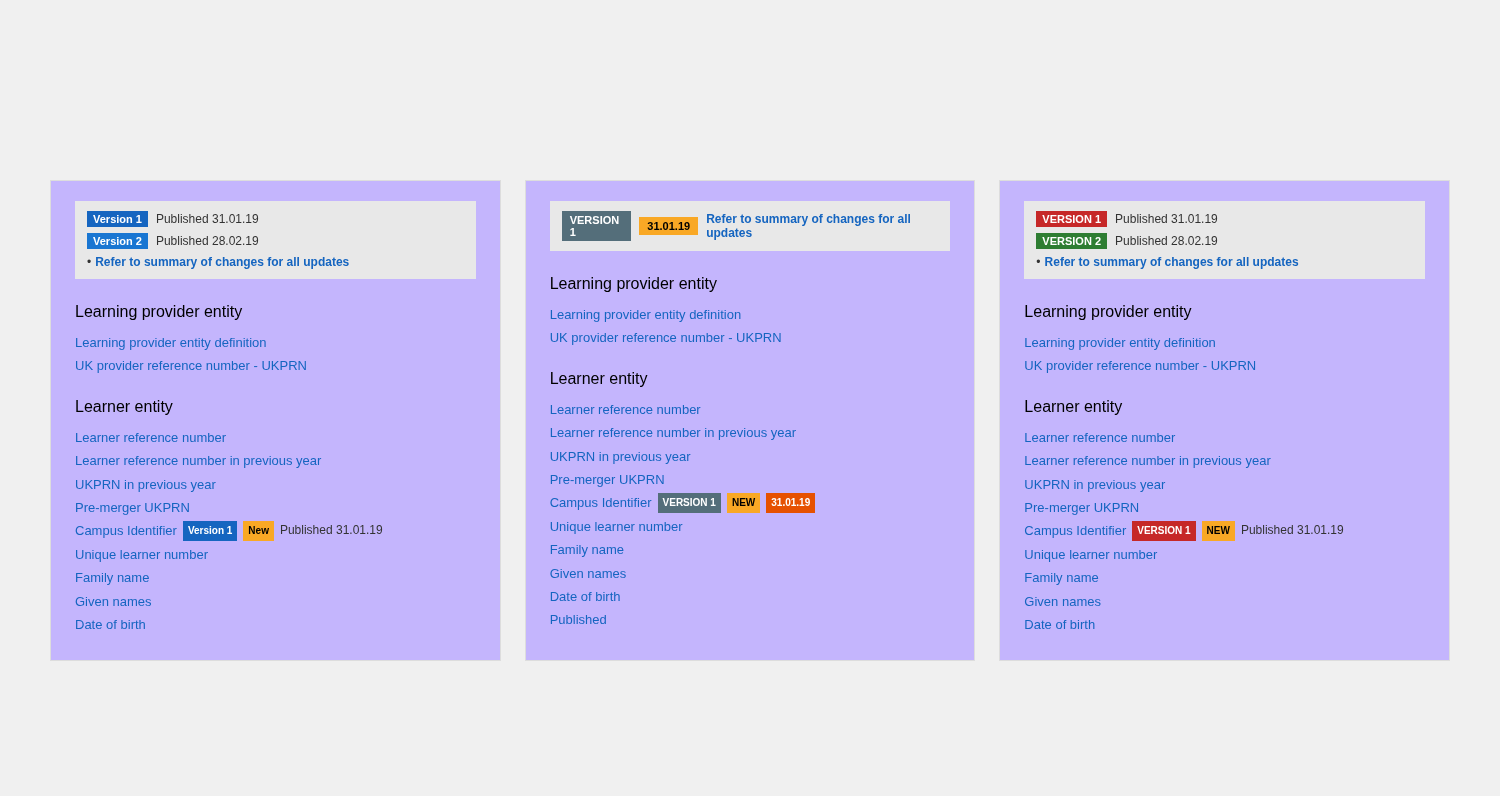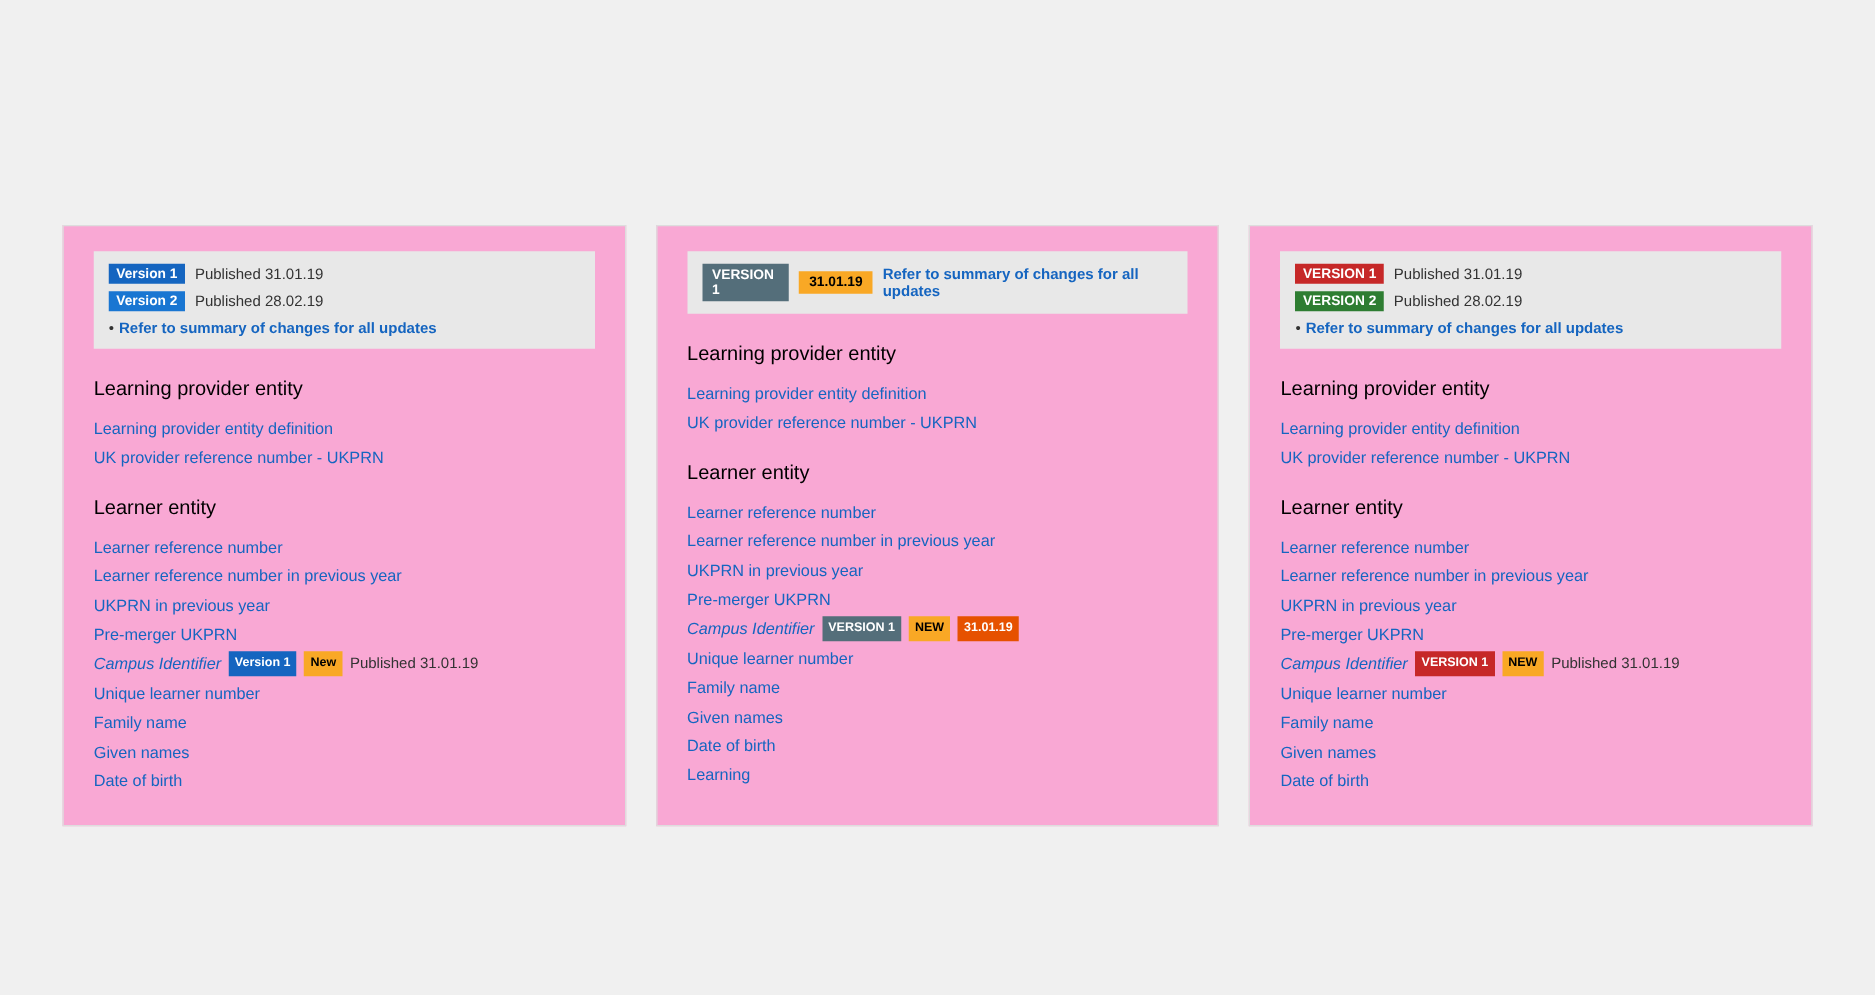--- a/index.html
+++ b/index.html
@@ -15,21 +15,21 @@
       padding: 40px 20px;
     }
     .page-wrapper {
       display: flex;
       gap: 24px;
       max-width: 1400px;
       width: 100%;
       padding: 140px 0 40px 0;
     }
     .panel {
-      background: #f9a8d4;
+      background: #c4b5fd;
       border: 1px solid #ddd;
       flex: 1;
       padding: 20px 24px 24px 24px;
       min-width: 0;
     }
     .version-bar {
       background: #e8e8e8;
       padding: 10px 12px;
       margin-bottom: 24px;
     }
@@ -87,21 +87,20 @@
       line-height: 1.8;
     }
     .nav-item-with-badges {
       display: flex;
       align-items: center;
       gap: 6px;
       line-height: 1.8;
     }
     .nav-item-with-badges .nav-link {
       display: inline;
-      font-style: italic;
     }
     .badge-inline {
       display: inline-block;
       padding: 1px 5px;
       font-size: 10px;
       font-weight: bold;
       color: #fff;
       vertical-align: middle;
     }
     .version-bar-inline {
@@ -190,21 +189,21 @@
     <div class="nav-item-with-badges">
       <a class="nav-link" href="#">Campus Identifier</a>
       <span class="badge-inline" style="background:#546e7a;">VERSION 1</span>
       <span class="badge-inline" style="background:#f9a825;color:#000;">NEW</span>
       <span class="badge-inline" style="background:#e65100;">31.01.19</span>
     </div>
     <a class="nav-link" href="#">Unique learner number</a>
     <a class="nav-link" href="#">Family name</a>
     <a class="nav-link" href="#">Given names</a>
     <a class="nav-link" href="#">Date of birth</a>
-    <a class="nav-link" href="#">Learning</a>
+    <a class="nav-link" href="#">Published</a>
   </div>
 
   <div class="panel">
     <div class="version-bar">
       <div class="version-row">
         <span class="version-badge" style="background:#c62828;">VERSION 1</span>
         <span class="version-text">Published 31.01.19</span>
       </div>
       <div class="version-row">
         <span class="version-badge" style="background:#2e7d32;">VERSION 2</span>

